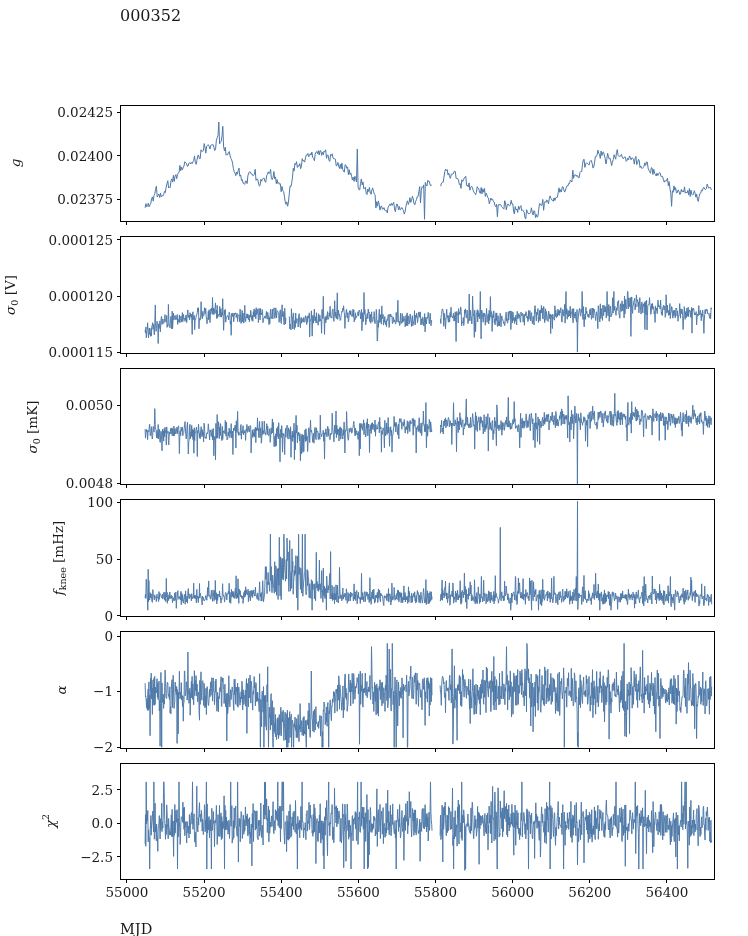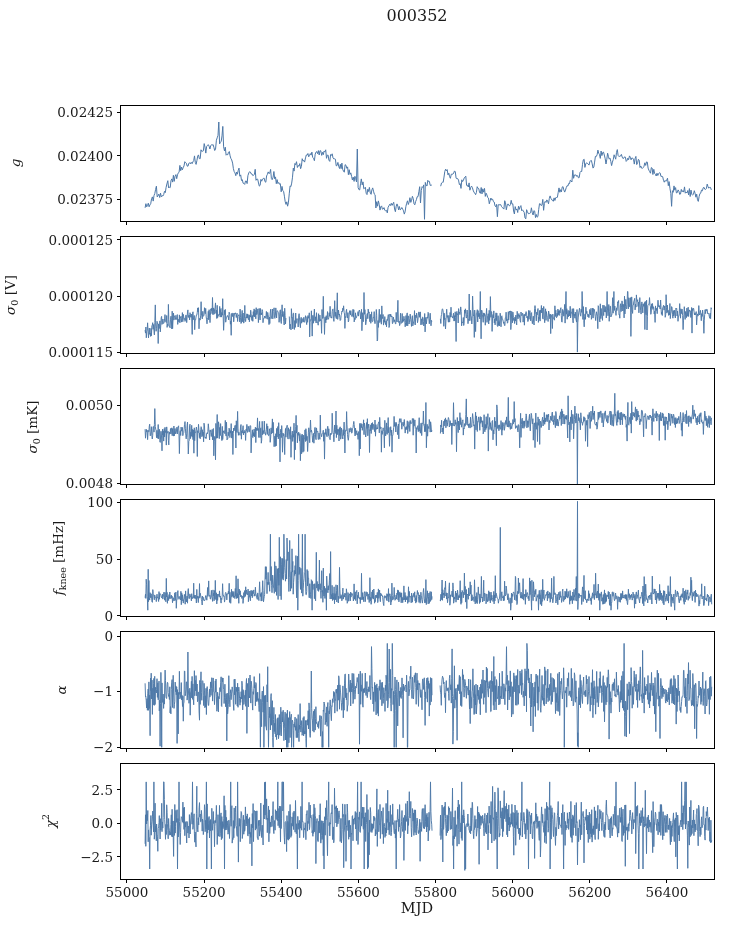--- a/index.html
+++ b/index.html
@@ -1,19 +1,19 @@
 <!DOCTYPE html>
 <html><head>
 <meta charset="utf-8">
 <style>
   html,body{margin:0;padding:0;background:#ffffff;}
   body{width:748px;height:936px;font-family:"DejaVu Serif","Liberation Serif",serif;color:#1a1a1a;}
   #figure{position:relative;width:748px;height:936px;background:#ffffff;overflow:hidden;}
-  .fig-title{position:absolute;left:120px;width:594px;top:6px;text-align:center;font-size:16px;}
-  .x-label{position:absolute;left:120px;width:594px;top:900px;text-align:center;font-size:14.5px;}
+  .fig-title{position:absolute;left:120px;width:594px;top:6px;text-align:left;font-size:16px;}
+  .x-label{position:absolute;left:120px;width:594px;top:921px;font-size:14.5px;}
   .ylab{position:absolute;transform:translate(-50%,-50%) rotate(-90deg);white-space:nowrap;
         font-size:13.5px;font-style:italic;}
   .ylab .unit{font-style:normal;}
   .ylab sub,.ylab sup{font-style:normal;font-size:9.5px;}
   svg{position:absolute;left:0;top:0;}
   svg text{font-family:"DejaVu Serif","Liberation Serif",serif;fill:#1a1a1a;}
 </style>
 </head>
 <body>
 

